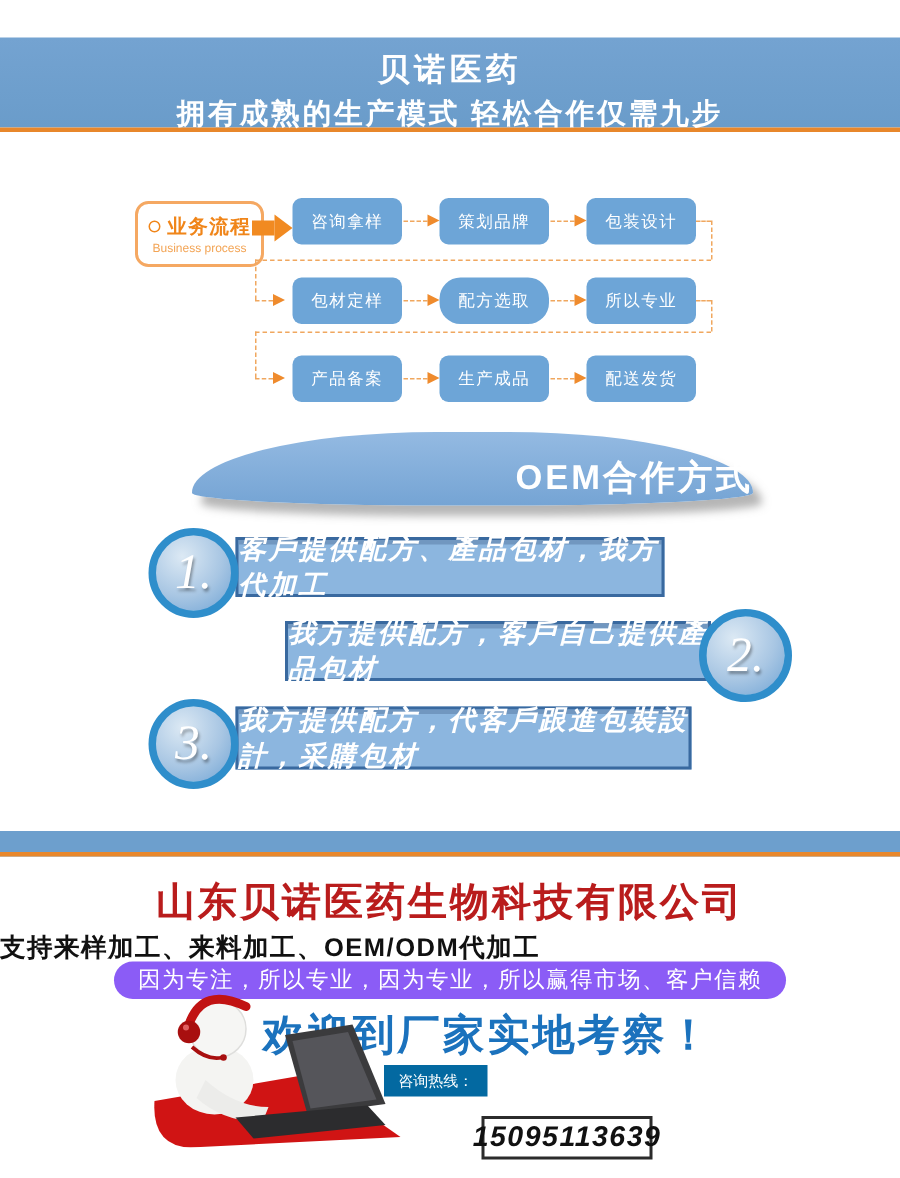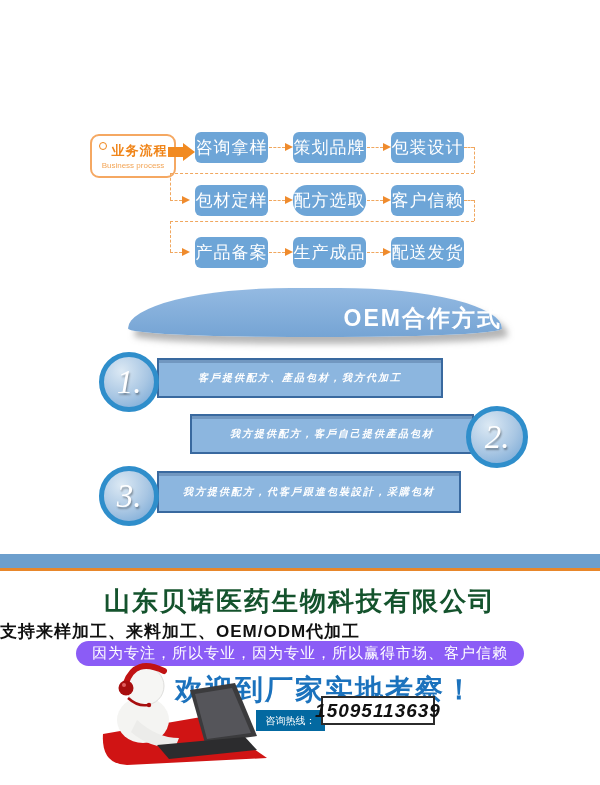--- a/index.html
+++ b/index.html
@@ -10,110 +10,114 @@
   .banner{position:absolute;left:0;top:25px;width:600px;height:60px;
           background:linear-gradient(180deg,#74a3d1,#6a9cca);
           border-bottom:3px solid #e8872b;color:#fff;text-align:center;}
   .banner-title{font-size:21px;font-weight:bold;letter-spacing:3px;margin-top:7px;}
   .banner-subtitle{font-size:19px;font-weight:bold;letter-spacing:2px;margin-top:3px;}
 
   
   .badge{position:absolute;left:90px;top:134px;width:82px;height:40px;
          border:2px solid #f5a862;border-radius:9px;background:#fff;
          display:flex;flex-direction:column;align-items:center;justify-content:center;}
-  .badge-row{display:flex;align-items:flex-start;gap:5px;}
+  .badge-row{display:flex;align-items:center;gap:5px;}
   .badge-dot{width:6px;height:6px;border:1.5px solid #f08519;border-radius:50%;}
   .badge-title{font-size:13px;font-weight:bold;color:#f08519;letter-spacing:1px;}
   .badge-sub{font-size:8px;color:#f3a556;margin-top:1px;}
 
   
   .big-arrow{position:absolute;left:168px;top:143px;display:flex;align-items:center;}
   .big-arrow .shaft{width:15px;height:10px;background:#f18a21;}
   .big-arrow .head{width:0;height:0;border-left:12px solid #f18a21;
                    border-top:9px solid transparent;border-bottom:9px solid transparent;}
 
   
   .step{position:absolute;width:73px;height:31px;background:#6da5d7;border-radius:6px;
-        color:#fff;font-size:17px;letter-spacing:1px;
+        color:#fff;font-size:11px;letter-spacing:1px;
         display:flex;align-items:center;justify-content:center;}
 
   
   .dash-h{position:absolute;height:0;border-top:1px dashed #f0a75f;}
   .dash-v{position:absolute;width:0;border-left:1px dashed #f0a75f;}
   .tri{position:absolute;width:0;height:0;border-left:8px solid #ef8b2d;
        border-top:4.5px solid transparent;border-bottom:4.5px solid transparent;}
 
   
   .dome{position:absolute;left:128px;top:288px;width:374px;height:49px;
         background:linear-gradient(180deg,#94bae2,#75a4d4);
         border-radius:50% 50% 50% 50% / 95% 95% 20% 20%;
         box-shadow:6px 7px 6px rgba(110,110,110,.5);
         display:flex;align-items:center;justify-content:flex-end;}
   .dome span{color:#fff;font-size:23px;font-weight:bold;letter-spacing:2px;margin-top:12px;}
 
   
   .obar{position:absolute;height:36px;background:#8cb6df;border:2px solid #39699f;
         box-shadow:inset 0 3px 0 rgba(30,60,100,.25);
-        color:#fff;font-style:italic;font-weight:bold;font-size:10px;letter-spacing:2px;
+        color:#fff;font-style:italic;font-weight:bold;font-size:18px;letter-spacing:2px;
         display:flex;align-items:center;justify-content:center;}
   .ocircle{position:absolute;width:60px;height:60px;border-radius:50%;
         background:radial-gradient(circle at 35% 28%,#dce9f4,#a8c6e3 55%,#6fa3d4);
         border:5px solid #2f8ecb;box-sizing:border-box;z-index:2;
         color:#fff;font-family:"Liberation Serif",serif;font-style:italic;font-size:33px;
         text-shadow:1px 2px 2px rgba(0,0,0,.35);
         display:flex;align-items:center;justify-content:center;}
 
   
   .separator{position:absolute;left:0;top:554px;width:600px;height:14px;
              background:#6d9fcd;border-bottom:3px solid #e8872b;}
 
   
   .company{position:absolute;left:0;top:584px;width:600px;text-align:center;
-           font-size:26px;font-weight:600;color:#14532d;letter-spacing:2px;}
+           font-size:26px;font-weight:600;color:#b91c1c;letter-spacing:2px;}
   .support{position:absolute;left:0;top:620px;width:600px;text-align:left;
            font-size:17px;font-weight:bold;color:#111;letter-spacing:1px;}
   .pill{position:absolute;top:641px;left:50%;transform:translateX(-50%);
         background:#8b5cf6;color:#fff;font-size:15px;letter-spacing:1px;
         padding:3px 16px;border-radius:13px;white-space:nowrap;}
   .welcome{position:absolute;left:175px;top:671px;font-size:28px;font-weight:bold;
            color:#1b72bd;letter-spacing:2px;}
   .hotline-label{position:absolute;left:256px;top:710px;width:69px;height:21px;
            background:#0369a1;color:#fff;font-size:10px;
            display:flex;align-items:center;justify-content:center;}
-  .phone-box{position:absolute;left:321px;top:696px;width:114px;height:29px;
+  .phone-box{position:absolute;left:321px;top:744px;width:114px;height:29px;
            background:#fff;border:2px solid #2b2b2b;box-sizing:border-box;
            color:#111;font-size:19px;font-weight:bold;font-style:italic;letter-spacing:1px;
            display:flex;align-items:center;justify-content:center;}
   .agent{position:absolute;left:95px;top:660px;}
 </style>
 </head>
 <body>
 
 <div class="page">
 
+  <div class="banner">
+    <div class="banner-title">贝诺医药</div>
+    <div class="banner-subtitle">拥有成熟的生产模式 轻松合作仅需九步</div>
+  </div>
 
   <div class="badge">
     <div class="badge-row">
       <span class="badge-dot"></span>
       <span class="badge-title">业务流程</span>
     </div>
     <div class="badge-sub">Business process</div>
   </div>
   <div class="big-arrow">
     <span class="shaft"></span>
     <span class="head"></span>
   </div>
 
   <div class="step" style="left:195px;top:132px;">咨询拿样</div>
   <div class="step" style="left:293px;top:132px;">策划品牌</div>
   <div class="step" style="left:195px;top:185px;">包材定样</div>
 
   <div class="step" style="left:391px;top:132px;">包装设计</div>
   <div class="step" style="left:293px;top:185px;border-radius:14px;">配方选取</div>
-  <div class="step" style="left:391px;top:185px;">客户信赖</div>
+  <div class="step" style="left:391px;top:185px;">所以专业</div>
 
   <div class="step" style="left:293px;top:237px;">生产成品</div>
   <div class="step" style="left:195px;top:237px;">产品备案</div>
   <div class="step" style="left:391px;top:237px;">配送发货</div>
 
   <div class="dash-h" style="left:269px;top:147px;width:16px;"></div>
   <div class="tri" style="left:285px;top:143px;"></div>
   <div class="dash-h" style="left:367px;top:147px;width:16px;"></div>
   <div class="tri" style="left:383px;top:143px;"></div>
 

